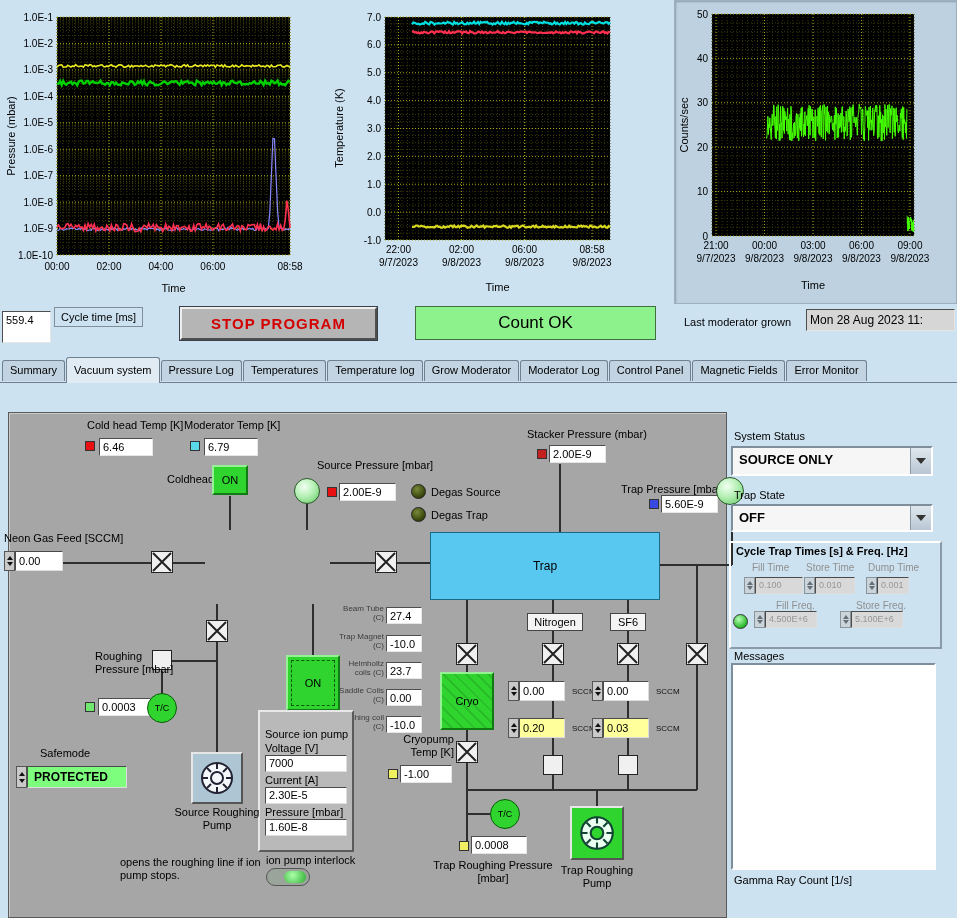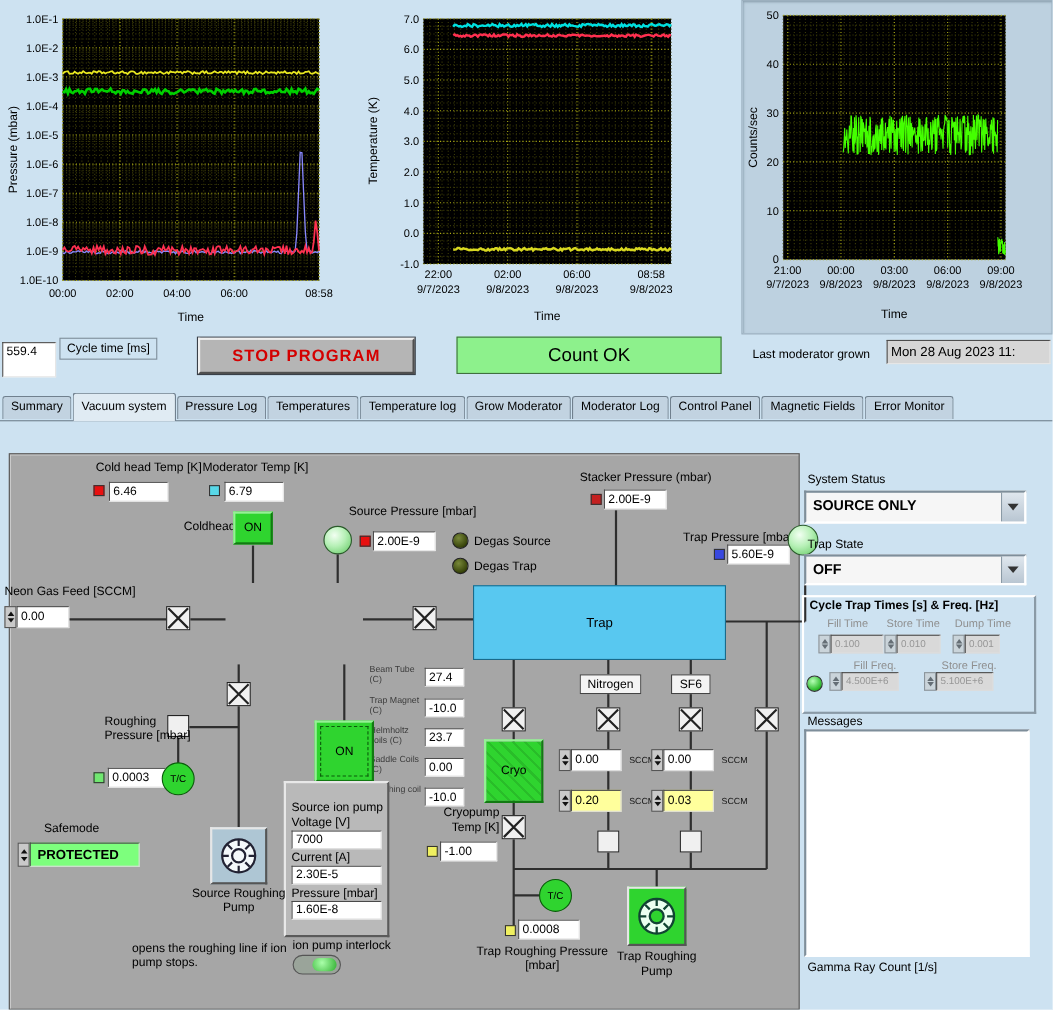--- a/index.html
+++ b/index.html
@@ -4,21 +4,21 @@
 <style>
   html,body{margin:0;padding:0}
   .screen{position:relative;width:957px;height:918px;background:#cde2f1;font-family:"Liberation Sans",sans-serif;overflow:hidden;color:#000}
   svg text{font-family:"Liberation Sans",sans-serif}
   .chart{position:absolute}
   .chartframe{position:absolute;left:674px;top:0;width:283px;height:304px;background:#bdd1e0;border:1px solid #9cb0bf;box-shadow:inset 1px 1px 2px #8ba0af;box-sizing:border-box}
   .lbl{position:absolute;font-size:11px;white-space:nowrap}
   .wrap{white-space:normal;line-height:13px}
   .center{text-align:center}
   .rightal{text-align:right}
-  .coil-lbl{position:absolute;width:48px;font-size:8px;line-height:9px;color:#3c3c3c;white-space:normal}
+  .coil-lbl{position:absolute;width:48px;font-size:8px;line-height:9px;text-align:right;color:#3c3c3c;white-space:normal}
   .unit{position:absolute;font-size:8px;color:#111}
   .numbox{position:absolute;background:#fff;border:1px solid;border-color:#4d4d4d #e6e6e6 #e6e6e6 #4d4d4d;font-size:11px;line-height:14px;padding:1px 3px;box-sizing:border-box;white-space:nowrap;overflow:hidden}
   .numbox.gray{background:#d6d6d6}
   .numbox.big{font-size:13px;font-weight:bold;line-height:18px}
   .outlbl{position:absolute;border:1px solid #7e8e9a;font-size:11px;padding:3px 6px;white-space:nowrap}
   .stopbtn{position:absolute;background:#b5b5b5;border:2px solid;border-color:#efefef #4f4f4f #4f4f4f #efefef;box-shadow:0 0 0 1px #394049;color:#d40000;font-weight:bold;font-size:15px;display:flex;align-items:center;justify-content:center;letter-spacing:1px;box-sizing:border-box;cursor:pointer}
   .sysok{position:absolute;background:#8df18c;border:1px solid #3f6f3f;display:flex;align-items:center;justify-content:center;font-size:17px;box-sizing:border-box}
   .tabline{position:absolute;left:0;top:382px;width:957px;height:1px;background:#70808e}
   .tabstrip{position:absolute;left:0;top:357px;width:957px;height:26px;display:flex;align-items:center;gap:1px;padding-left:2px;box-sizing:border-box}
   .tab{height:21px;background:#c2d3e1;border:1px solid #70808e;border-bottom:none;border-radius:3px 3px 0 0;font-size:11px;padding:3px 7px 0;box-sizing:border-box;cursor:pointer}

